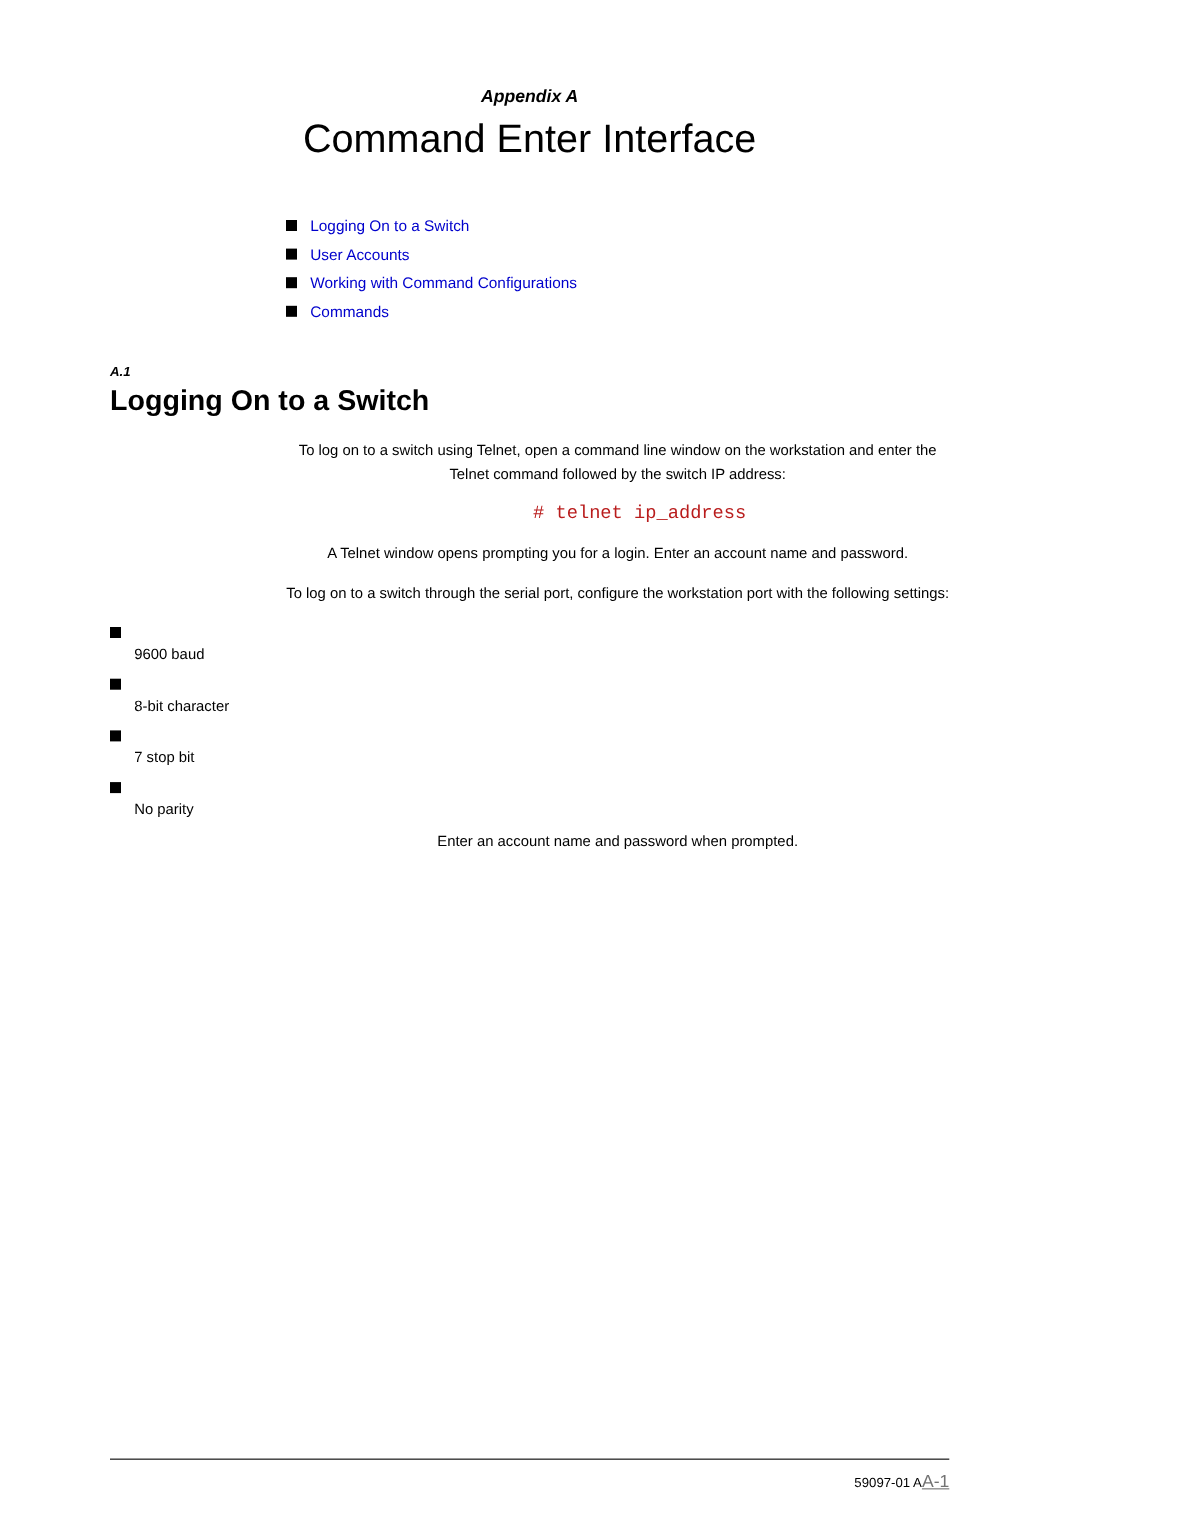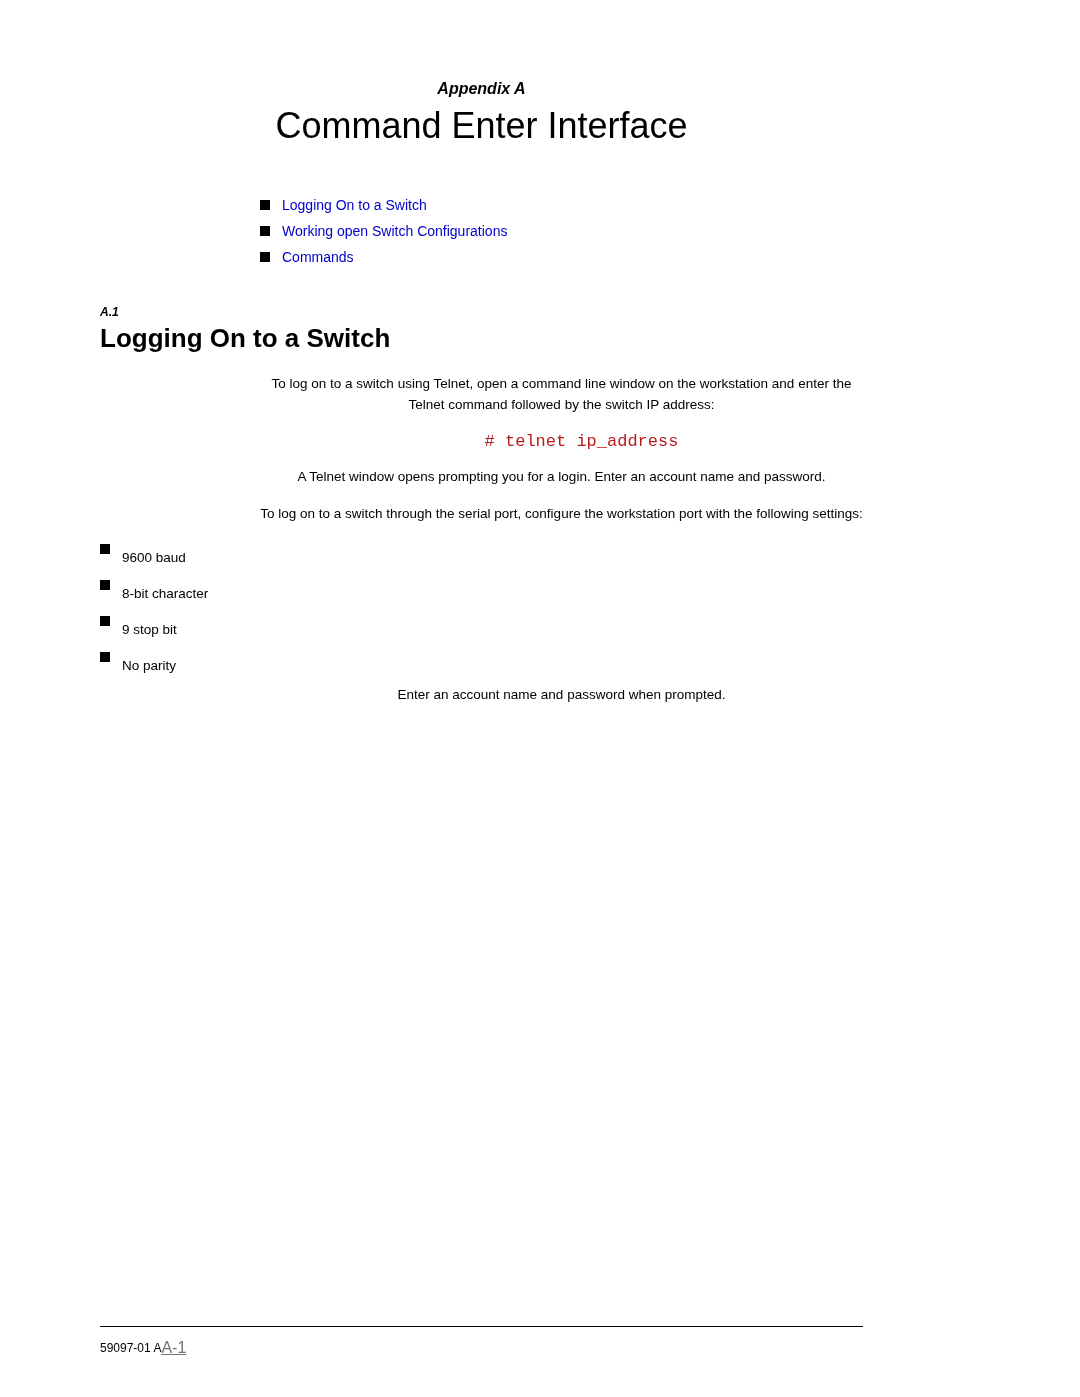--- a/index.html
+++ b/index.html
@@ -109,40 +109,40 @@
       margin-left: 0;
       margin-top: 8px;
       margin-bottom: 8px;
     }
 
     .bullet-list .toc-item {
       margin-bottom: 8px;
     }
 
     .bullet-list .body-text {
-      margin-top: 7px;
+      margin-top: 18px;
       text-align: center;
     }
 
     .footer-divider {
       position: absolute;
       bottom: 70px;
       left: 100px;
       right: 100px;
       height: 1px;
       background: #000000;
     }
 
     .footer-content {
       position: absolute;
       bottom: 40px;
       left: 100px;
       right: 100px;
       display: flex;
-      justify-content: flex-start;
+      justify-content: flex-end;
       align-items: center;
     }
 
     .footer-left {
       font-size: 12px;
       color: #000000;
     }
 
     .footer-right {
       font-size: 16px;
@@ -165,21 +165,25 @@
     <div class="chapter-title">Command Enter Interface</div>
   </div>
 
   <div class="toc-section">
     <div class="toc-item">
       <div class="bullet-square"></div>
       <a class="toc-link" href="#logging-on">Logging On to a Switch</a>
     </div>
     <div class="toc-item">
       <div class="bullet-square"></div>
-      <a class="toc-link" href="#working-configs">Working open Switch Configurations</a>
+      <a class="toc-link" href="#user-accounts">User Accounts</a>
+    </div>
+    <div class="toc-item">
+      <div class="bullet-square"></div>
+      <a class="toc-link" href="#working-configs">Working with Command Configurations</a>
     </div>
     <div class="toc-item">
       <div class="bullet-square"></div>
       <a class="toc-link" href="#commands">Commands</a>
     </div>
   </div>
 
   <div id="logging-on">
     <div class="section-label">A.1</div>
     <div class="section-heading">Logging On to a Switch</div>
@@ -204,21 +208,21 @@
       <div class="toc-item">
         <div class="bullet-square"></div>
         <span class="body-text">9600 baud</span>
       </div>
       <div class="toc-item">
         <div class="bullet-square"></div>
         <span class="body-text">8-bit character</span>
       </div>
       <div class="toc-item">
         <div class="bullet-square"></div>
-        <span class="body-text">9 stop bit</span>
+        <span class="body-text">7 stop bit</span>
       </div>
       <div class="toc-item">
         <div class="bullet-square"></div>
         <span class="body-text">No parity</span>
       </div>
     </div>
 
     <div class="content-block section-block">
       <p class="body-text">Enter an account name and password when prompted.</p>
     </div>

